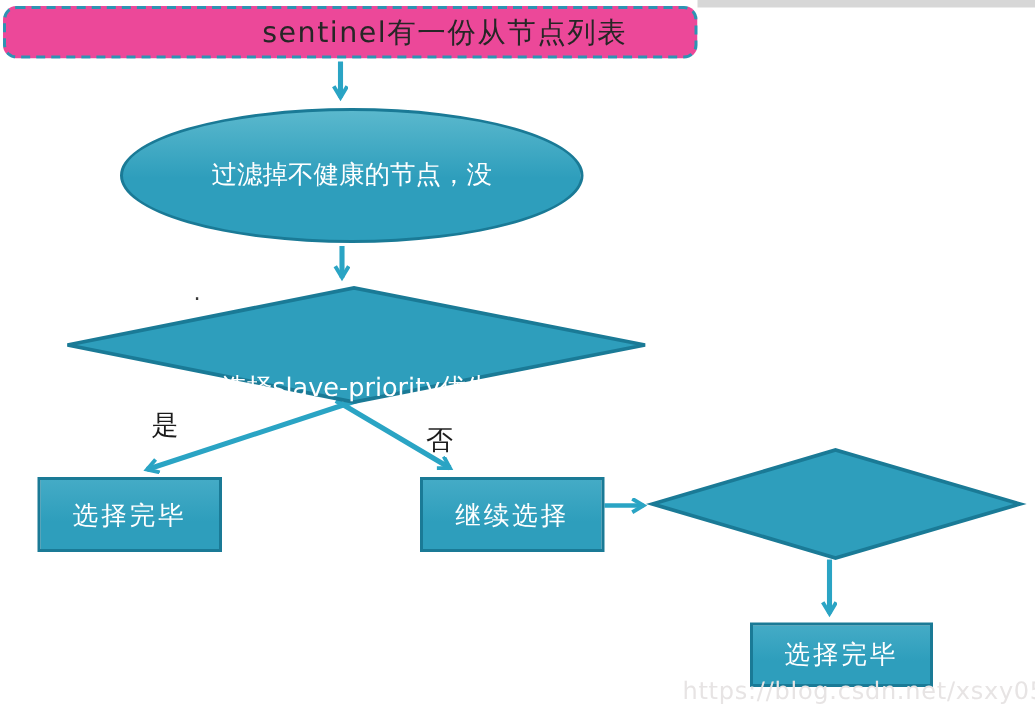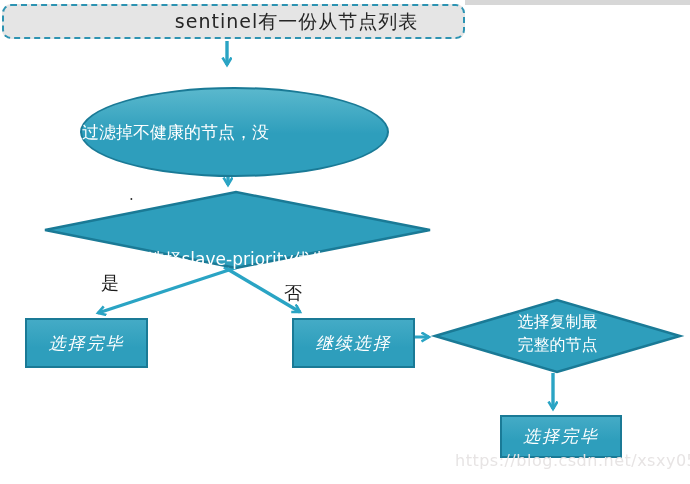--- a/index.html
+++ b/index.html
@@ -8,53 +8,53 @@
     font-family:"DejaVu Sans","Liberation Sans",sans-serif;
   }
   .top-strip{
     position:absolute;left:465px;top:0;width:225px;height:5px;background:#d7d7d7;
   }
   svg.layer{position:absolute;left:0;top:0;width:690px;height:484px;}
 
   
   .start-box{
     position:absolute;left:2px;top:4px;width:459px;height:31px;
-    border:2.5px dashed #2d93b2;border-radius:9px;background:#e5e5e5;
+    border:2.5px dashed #2d93b2;border-radius:9px;background:#ec4899;
     display:flex;align-items:center;justify-content:center;
   }
   .start-box .lbl{
     font-size:19px;color:#262626;letter-spacing:1px;
     transform:translateX(63px);white-space:nowrap;
   }
 
   
   .ellipse-node{
-    position:absolute;left:80px;top:87px;width:305px;height:86px;
+    position:absolute;left:80px;top:72px;width:305px;height:86px;
     border:2.5px solid #1a7a96;border-radius:50%;
     background:linear-gradient(180deg,#5ab8cd 0%,#2e9ebc 52%);
-    display:flex;flex-direction:row;align-items:center;justify-content:space-between;
+    display:flex;flex-direction:row;align-items:center;justify-content:center;
   }
   .node-line{font-size:17px;color:#ffffff;line-height:25px;white-space:nowrap;text-align:center;}
 
   
   .d1-text{position:absolute;left:90px;top:203px;width:295px;text-align:center;margin-top:44px;}
   .d2-text{position:absolute;left:470px;top:310px;width:175px;text-align:center;}
   .d2-text .node-line{font-size:16px;line-height:23px;}
 
   
   .rect-node{
     position:absolute;border:2px solid #1a7a96;
     background:linear-gradient(180deg,#44abc6 0%,#2e9ebc 60%);
     display:flex;align-items:center;justify-content:center;
     box-sizing:border-box;
   }
   .rect-left{left:25px;top:318px;width:123px;height:50px;}
-  .rect-right{left:292px;top:318px;width:123px;height:50px;}
+  .rect-right{left:280px;top:318px;width:123px;height:50px;}
   .rect-bottom{left:500px;top:415px;width:122px;height:43px;}
-  .rect-node .lbl{font-size:17px;color:#ffffff;letter-spacing:2px;white-space:nowrap;font-style:italic;}
+  .rect-node .lbl{font-size:17px;color:#ffffff;letter-spacing:2px;white-space:nowrap;}
 
   
   .branch-label{position:absolute;font-size:18px;color:#1c1c1c;}
   .branch-yes{left:101px;top:271px;}
   .branch-no{left:284px;top:281px;}
 
   .stray-dot{position:absolute;left:129px;top:186px;font-size:15px;color:#3a3a3a;}
 
   .watermark{
     position:absolute;left:455px;top:451px;width:233px;text-align:right;
@@ -103,24 +103,20 @@
   <div class="branch-label branch-yes">是</div>
   <div class="branch-label branch-no">否</div>
 
   <div class="rect-node rect-left">
     <span class="lbl">选择完毕</span>
   </div>
   <div class="rect-node rect-right">
     <span class="lbl">继续选择</span>
   </div>
 
-  <div class="d2-text">
-    <div class="node-line">选择复制最</div>
-    <div class="node-line">完整的节点</div>
-  </div>
 
   <div class="rect-node rect-bottom">
     <span class="lbl">选择完毕</span>
   </div>
 
   <div class="watermark">https://blog.csdn.net/xsxy0506</div>
 
 </div>
 
 </body></html>

